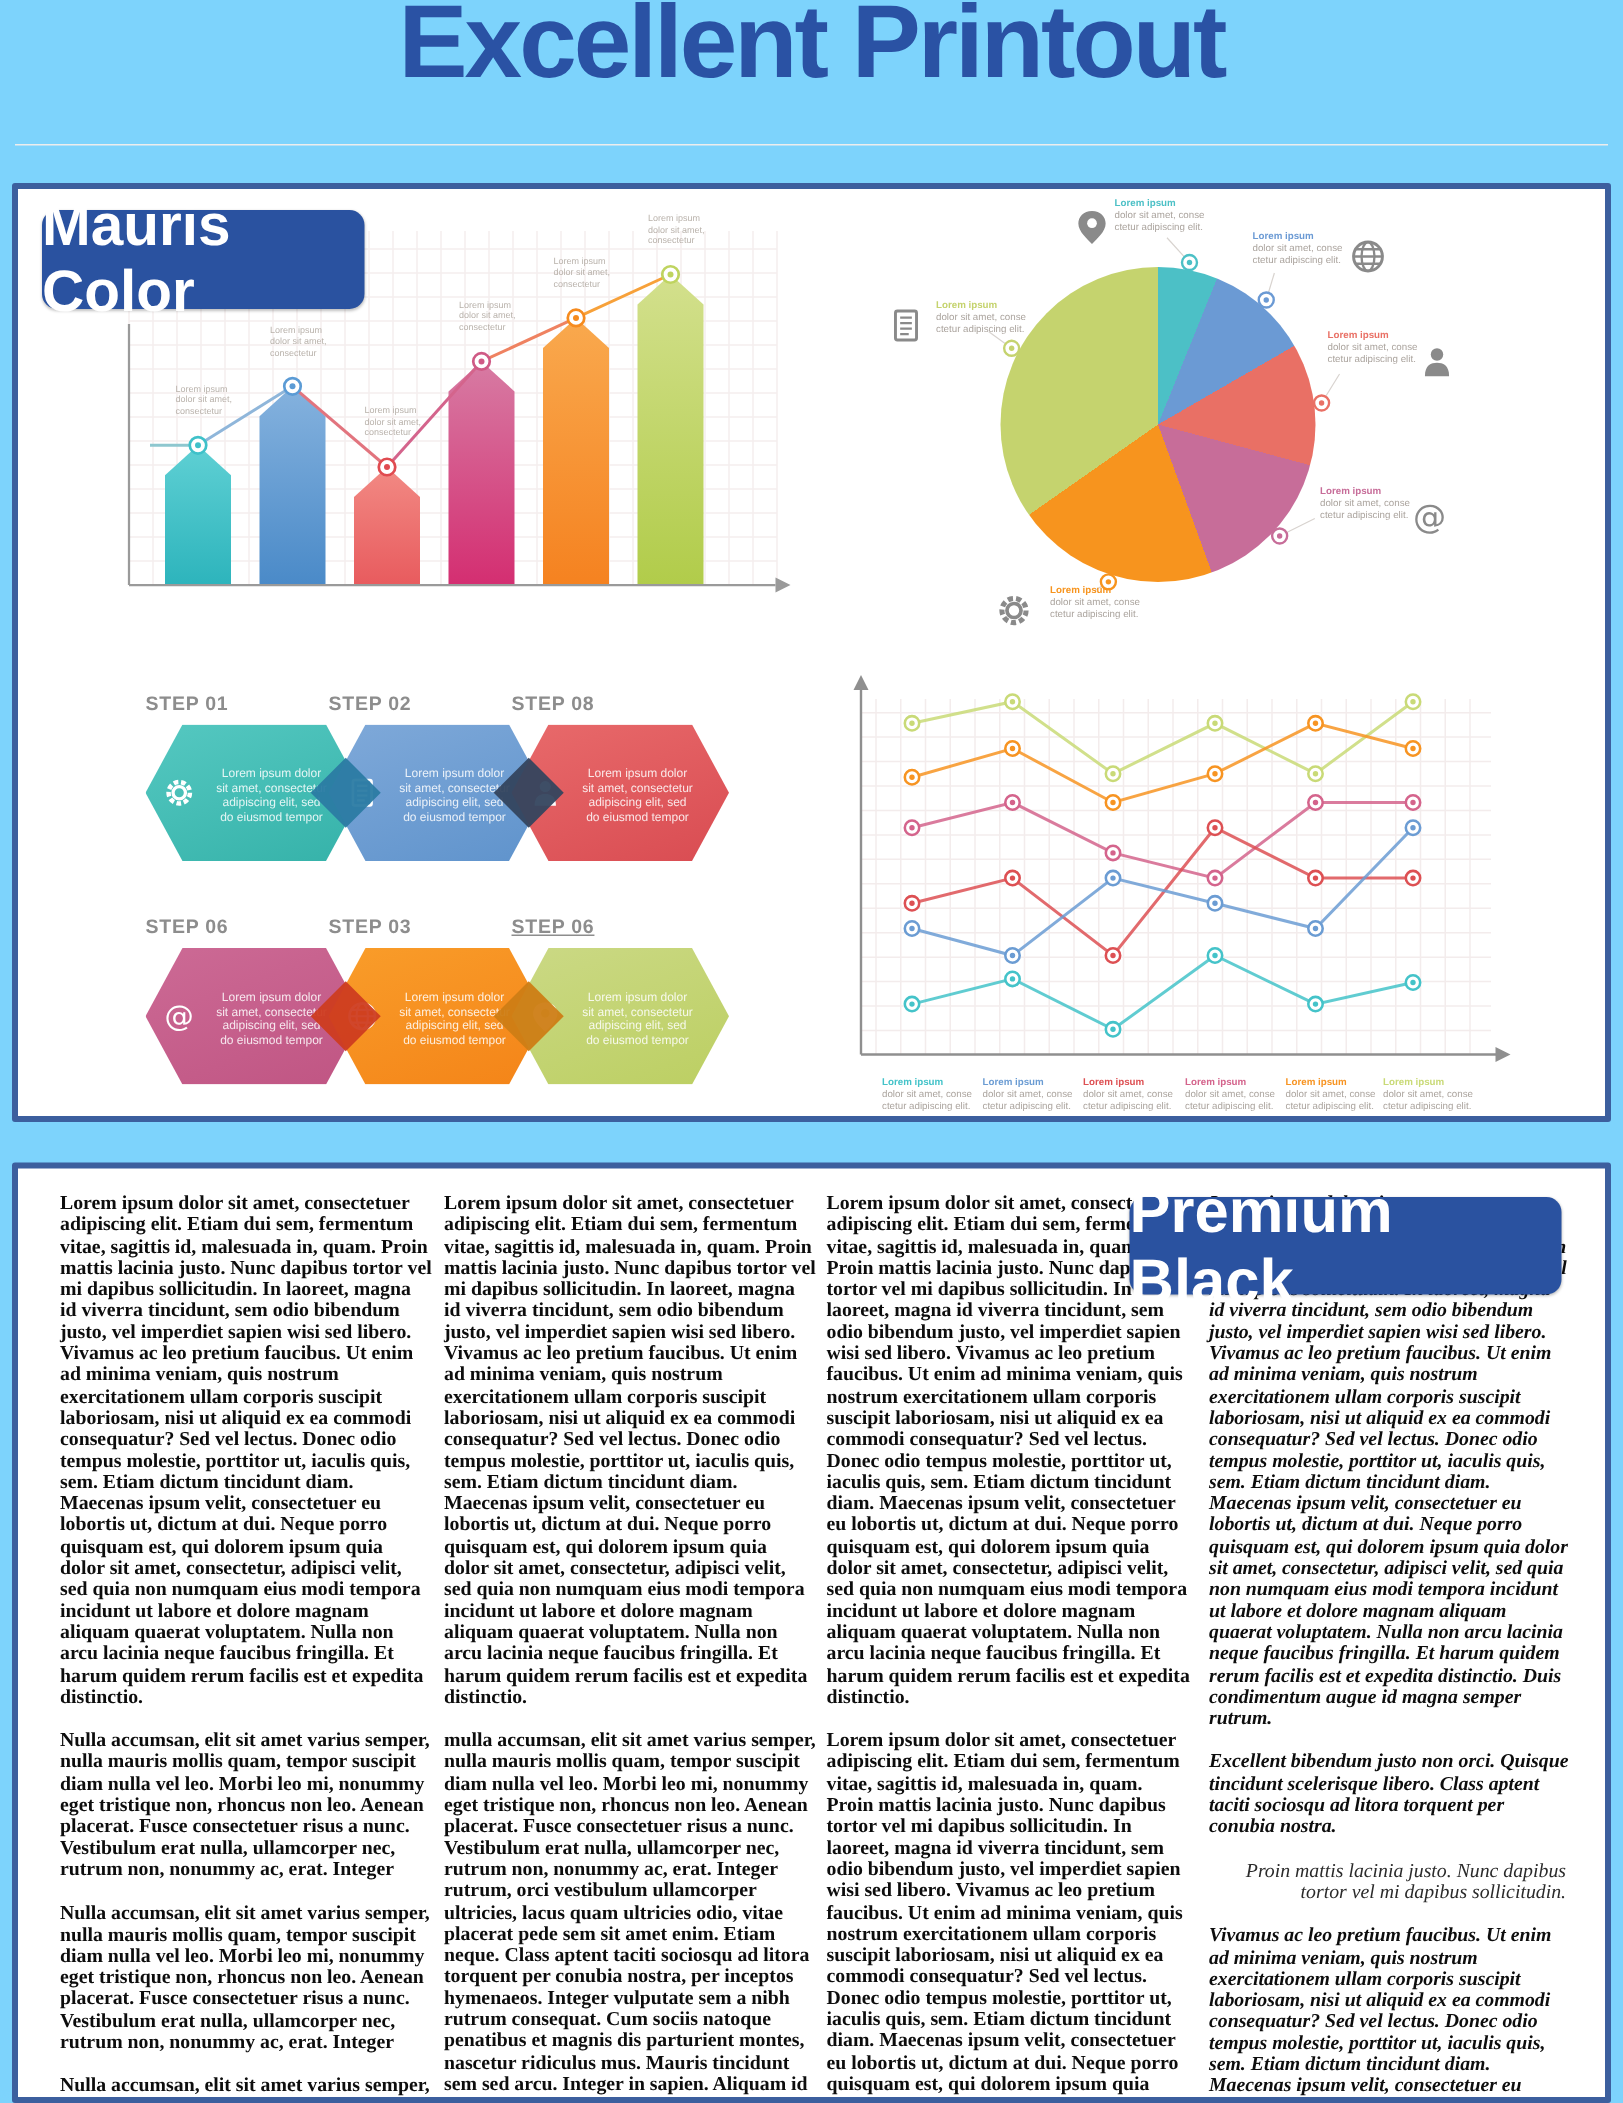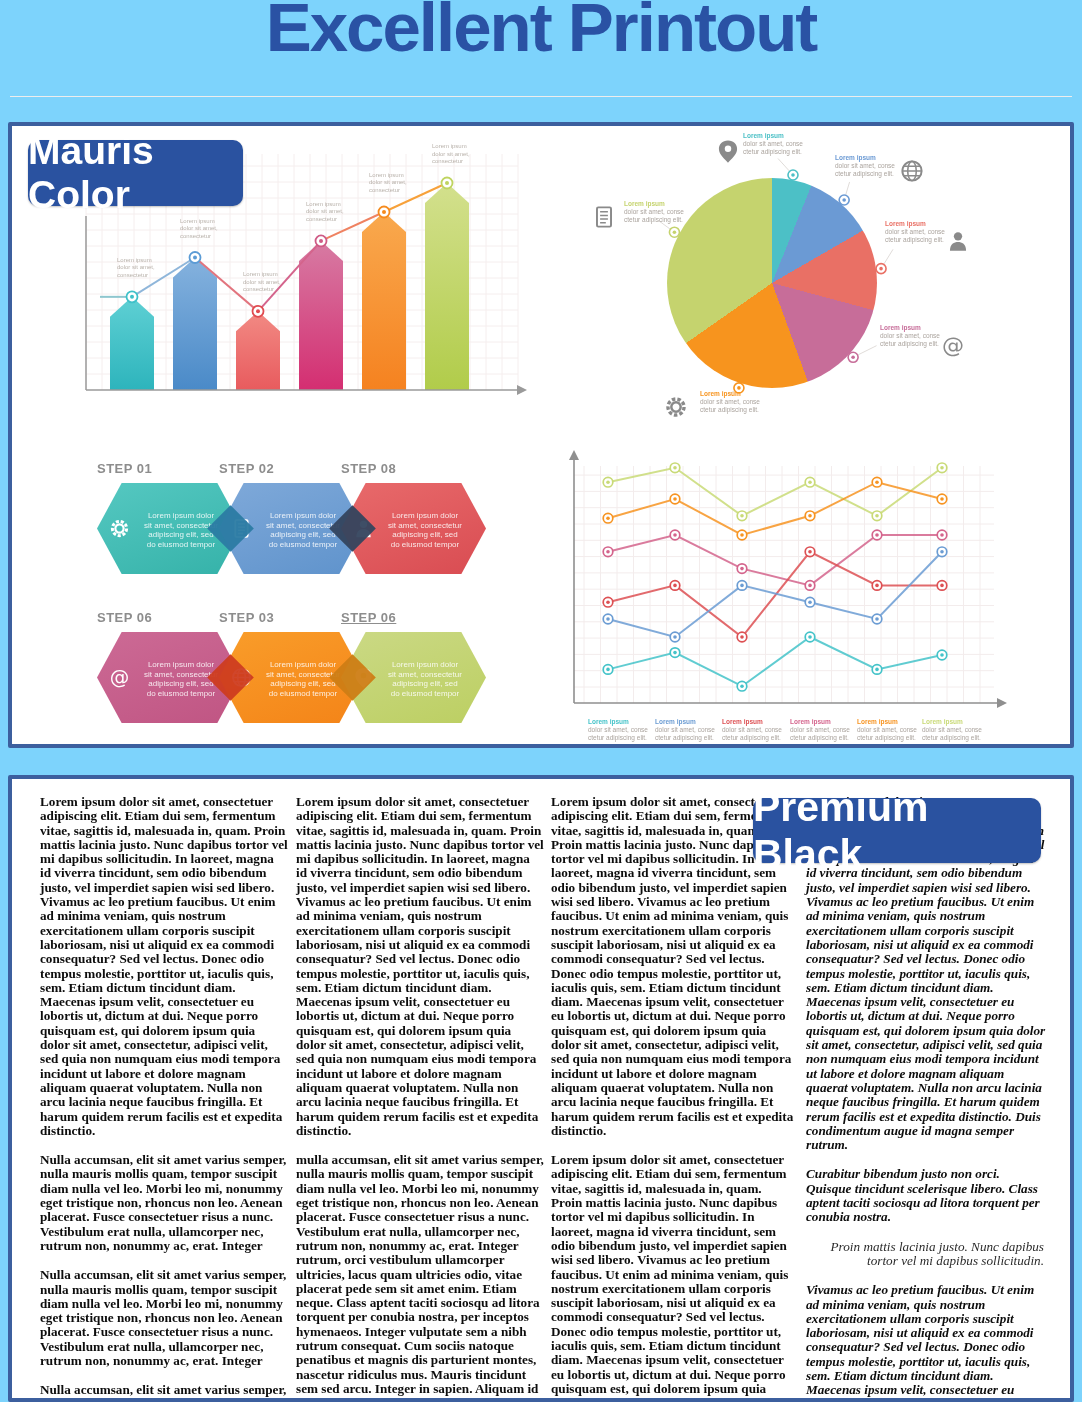--- a/index.html
+++ b/index.html
@@ -438,20 +438,20 @@
         <div class="col" style="left: 284px; width: 248px;">
           <p>Lorem ipsum dolor sit amet, consectetuer adipiscing elit. Etiam dui sem, fermentum vitae, sagittis id, malesuada in, quam. Proin mattis lacinia justo. Nunc dapibus tortor vel mi dapibus sollicitudin. In laoreet, magna id viverra tincidunt, sem odio bibendum justo, vel imperdiet sapien wisi sed libero. Vivamus ac leo pretium faucibus. Ut enim ad minima veniam, quis nostrum exercitationem ullam corporis suscipit laboriosam, nisi ut aliquid ex ea commodi consequatur? Sed vel lectus. Donec odio tempus molestie, porttitor ut, iaculis quis, sem. Etiam dictum tincidunt diam. Maecenas ipsum velit, consectetuer eu lobortis ut, dictum at dui. Neque porro quisquam est, qui dolorem ipsum quia dolor sit amet, consectetur, adipisci velit, sed quia non numquam eius modi tempora incidunt ut labore et dolore magnam aliquam quaerat voluptatem. Nulla non arcu lacinia neque faucibus fringilla. Et harum quidem rerum facilis est et expedita distinctio.</p>
           <p>mulla accumsan, elit sit amet varius semper, nulla mauris mollis quam, tempor suscipit diam nulla vel leo. Morbi leo mi, nonummy eget tristique non, rhoncus non leo. Aenean placerat. Fusce consectetuer risus a nunc. Vestibulum erat nulla, ullamcorper nec, rutrum non, nonummy ac, erat. Integer rutrum, orci vestibulum ullamcorper ultricies, lacus quam ultricies odio, vitae placerat pede sem sit amet enim. Etiam neque. Class aptent taciti sociosqu ad litora torquent per conubia nostra, per inceptos hymenaeos. Integer vulputate sem a nibh rutrum consequat. Cum sociis natoque penatibus et magnis dis parturient montes, nascetur ridiculus mus. Mauris tincidunt sem sed arcu. Integer in sapien. Aliquam id dolor. Etiam quis quam. Maecenas sollicitudin. Morbi leo mi, nonummy eget tristique non</p>
         </div>
         <div class="col" style="left: 539px; width: 245px;">
           <p>Lorem ipsum dolor sit amet, consectetuer adipiscing elit. Etiam dui sem, fermentum vitae, sagittis id, malesuada in, quam. Proin mattis lacinia justo. Nunc dapibus tortor vel mi dapibus sollicitudin. In laoreet, magna id viverra tincidunt, sem odio bibendum justo, vel imperdiet sapien wisi sed libero. Vivamus ac leo pretium faucibus. Ut enim ad minima veniam, quis nostrum exercitationem ullam corporis suscipit laboriosam, nisi ut aliquid ex ea commodi consequatur? Sed vel lectus. Donec odio tempus molestie, porttitor ut, iaculis quis, sem. Etiam dictum tincidunt diam. Maecenas ipsum velit, consectetuer eu lobortis ut, dictum at dui. Neque porro quisquam est, qui dolorem ipsum quia dolor sit amet, consectetur, adipisci velit, sed quia non numquam eius modi tempora incidunt ut labore et dolore magnam aliquam quaerat voluptatem. Nulla non arcu lacinia neque faucibus fringilla. Et harum quidem rerum facilis est et expedita distinctio.</p>
           <p>Lorem ipsum dolor sit amet, consectetuer adipiscing elit. Etiam dui sem, fermentum vitae, sagittis id, malesuada in, quam. Proin mattis lacinia justo. Nunc dapibus tortor vel mi dapibus sollicitudin. In laoreet, magna id viverra tincidunt, sem odio bibendum justo, vel imperdiet sapien wisi sed libero. Vivamus ac leo pretium faucibus. Ut enim ad minima veniam, quis nostrum exercitationem ullam corporis suscipit laboriosam, nisi ut aliquid ex ea commodi consequatur? Sed vel lectus. Donec odio tempus molestie, porttitor ut, iaculis quis, sem. Etiam dictum tincidunt diam. Maecenas ipsum velit, consectetuer eu lobortis ut, dictum at dui. Neque porro quisquam est, qui dolorem ipsum quia dolor sit amet, consectetur, adipisci velit, sed quia non numquam eius modi tempora incidunt ut labore et dolore magnam aliquam</p>
         </div>
         <div class="col italic" style="left: 794px; width: 240px;">
           <p>Lorem ipsum dolor sit amet, consectetuer adipiscing elit. Etiam dui sem, fermentum vitae, sagittis id, malesuada in, quam. Proin mattis lacinia justo. Nunc dapibus tortor vel mi dapibus sollicitudin. In laoreet, magna id viverra tincidunt, sem odio bibendum justo, vel imperdiet sapien wisi sed libero. Vivamus ac leo pretium faucibus. Ut enim ad minima veniam, quis nostrum exercitationem ullam corporis suscipit laboriosam, nisi ut aliquid ex ea commodi consequatur? Sed vel lectus. Donec odio tempus molestie, porttitor ut, iaculis quis, sem. Etiam dictum tincidunt diam. Maecenas ipsum velit, consectetuer eu lobortis ut, dictum at dui. Neque porro quisquam est, qui dolorem ipsum quia dolor sit amet, consectetur, adipisci velit, sed quia non numquam eius modi tempora incidunt ut labore et dolore magnam aliquam quaerat voluptatem. Nulla non arcu lacinia neque faucibus fringilla. Et harum quidem rerum facilis est et expedita distinctio. Duis condimentum augue id magna semper rutrum.</p>
-          <p>Curabitur bibendum justo non orci. Quisque tincidunt scelerisque libero. Class aptent taciti sociosqu ad litora torquent per conubia nostra.</p>
+          <p>Excellent bibendum justo non orci. Quisque tincidunt scelerisque libero. Class aptent taciti sociosqu ad litora torquent per conubia nostra.</p>
           <p class="right-light">Proin mattis lacinia justo. Nunc dapibus tortor vel mi dapibus sollicitudin.</p>
           <p>Vivamus ac leo pretium faucibus. Ut enim ad minima veniam, quis nostrum exercitationem ullam corporis suscipit laboriosam, nisi ut aliquid ex ea commodi consequatur? Sed vel lectus. Donec odio tempus molestie, porttitor ut, iaculis quis, sem. Etiam dictum tincidunt diam. Maecenas ipsum velit, consectetuer eu lobortis ut, dictum at dui. Neque porro quisquam est, qui dolorem ipsum quia dolor sit amet, consectetur, adipisci velit, sed quia non numquam eius modi tempora incidunt ut labore et dolore magnam aliquam</p>
         </div>
       </div>
     <div class="badge badge-black">Premium Black</div>
   </section>
 </div>
 
 </body></html>

